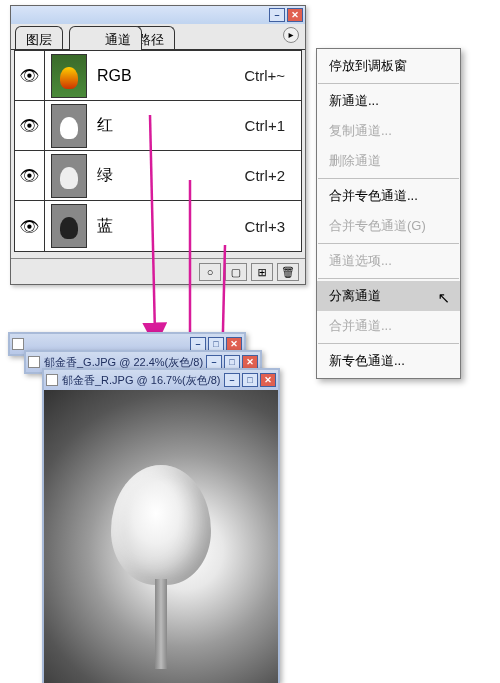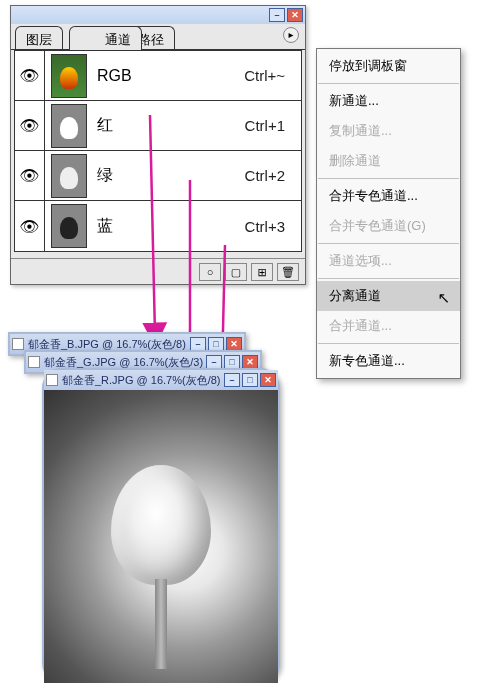--- a/index.html
+++ b/index.html
@@ -124,21 +124,21 @@
     background:radial-gradient(ellipse at 45% 40%, #fff 0%, #f0f0f0 30%, #d8d8d8 55%, #b8b8b8 80%);
     border-radius:50% 50% 45% 45% / 55% 55% 45% 45%;
     box-shadow: inset -12px -8px 20px rgba(0,0,0,.15), inset 8px 4px 12px rgba(255,255,255,.5);
   }
   .tulip-large .stem{
     width:12px;height:90px;margin:-6px auto 0;
     background:linear-gradient(90deg,#888,#bbb,#888);
   }
   #win1{ top:332px; left:8px; z-index:1; }
   #win2{ top:350px; left:24px; z-index:2; }
-  #win3{ top:368px; left:42px; z-index:3; height:315px;border-radius:20px; }
+  #win3{ top:368px; left:42px; z-index:3; height:315px; }
   #win3 .img-body{ height:293px; }
 
   
   .annot { position:absolute; top:0; left:0; pointer-events:none; }
   .callout{
     position:absolute; border:2px solid #d81b9a; border-radius:50%;
     width:44px; height:20px;
   }
 
 </style>
@@ -218,33 +218,32 @@
     <span class="cursor-arrow">↖</span>
   </div>
   <div class="ctx-item disabled">合并通道...</div>
   <div class="ctx-sep"></div>
   <div class="ctx-item">新专色通道...</div>
 </div>
 
 <div class="img-win" id="win1">
   <div class="titlebar">
     <div class="icon"></div>
-    <span>郁金香_B.JPG @ 16.7%(灰色/8)</span>
     <div class="tbtns">
       <div class="tb min">–</div>
       <div class="tb max">□</div>
       <div class="tb cls">✕</div>
     </div>
   </div>
 </div>
 
 <div class="img-win" id="win2">
   <div class="titlebar">
     <div class="icon"></div>
-    <span>郁金香_G.JPG @ 16.7%(灰色/3)</span>
+    <span>郁金香_G.JPG @ 22.4%(灰色/8)</span>
     <div class="tbtns">
       <div class="tb min">–</div>
       <div class="tb max">□</div>
       <div class="tb cls">✕</div>
     </div>
   </div>
 </div>
 
 <div class="img-win" id="win3">
   <div class="titlebar">

